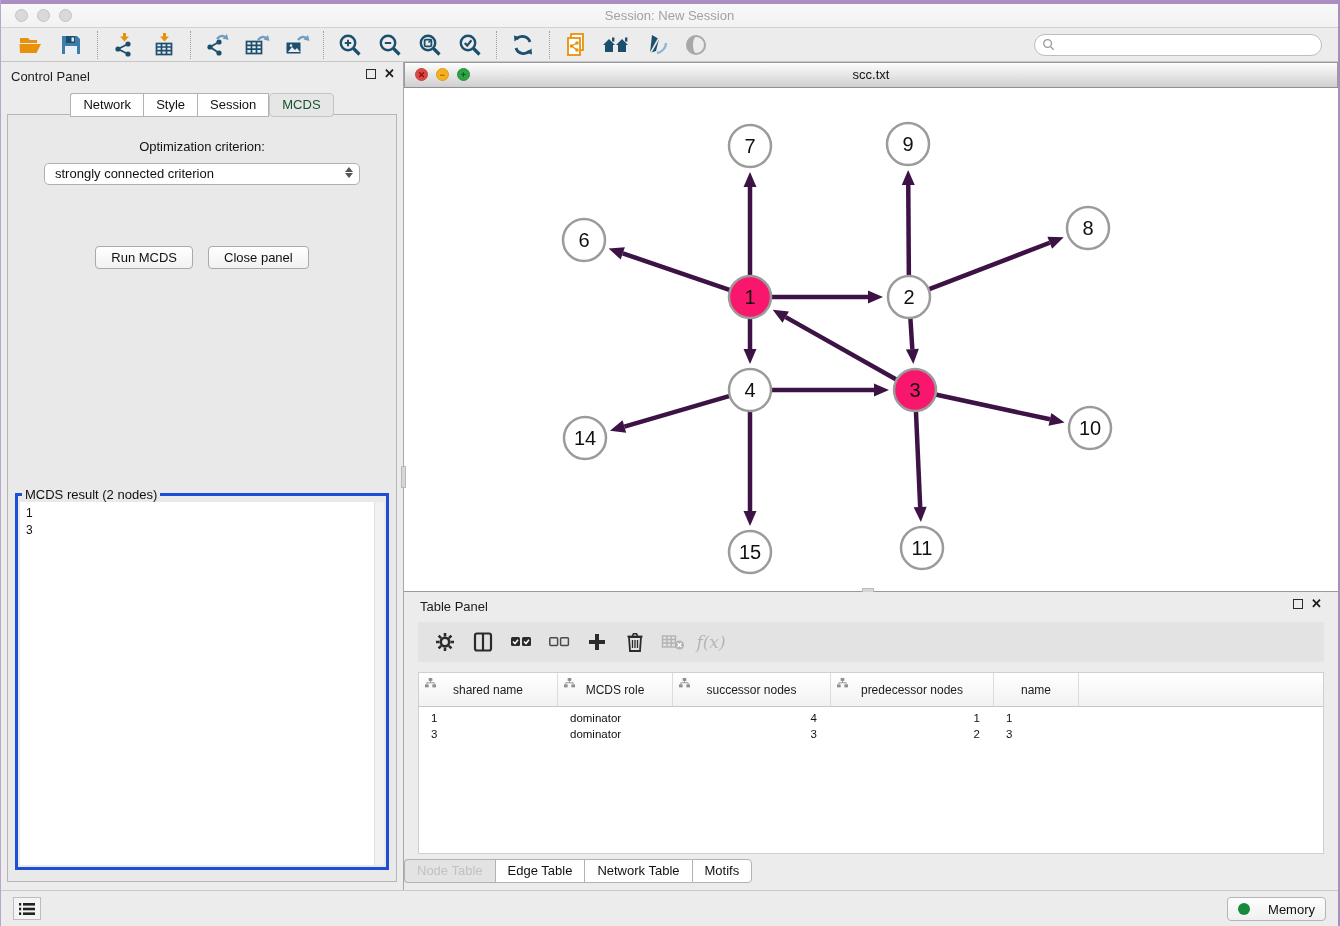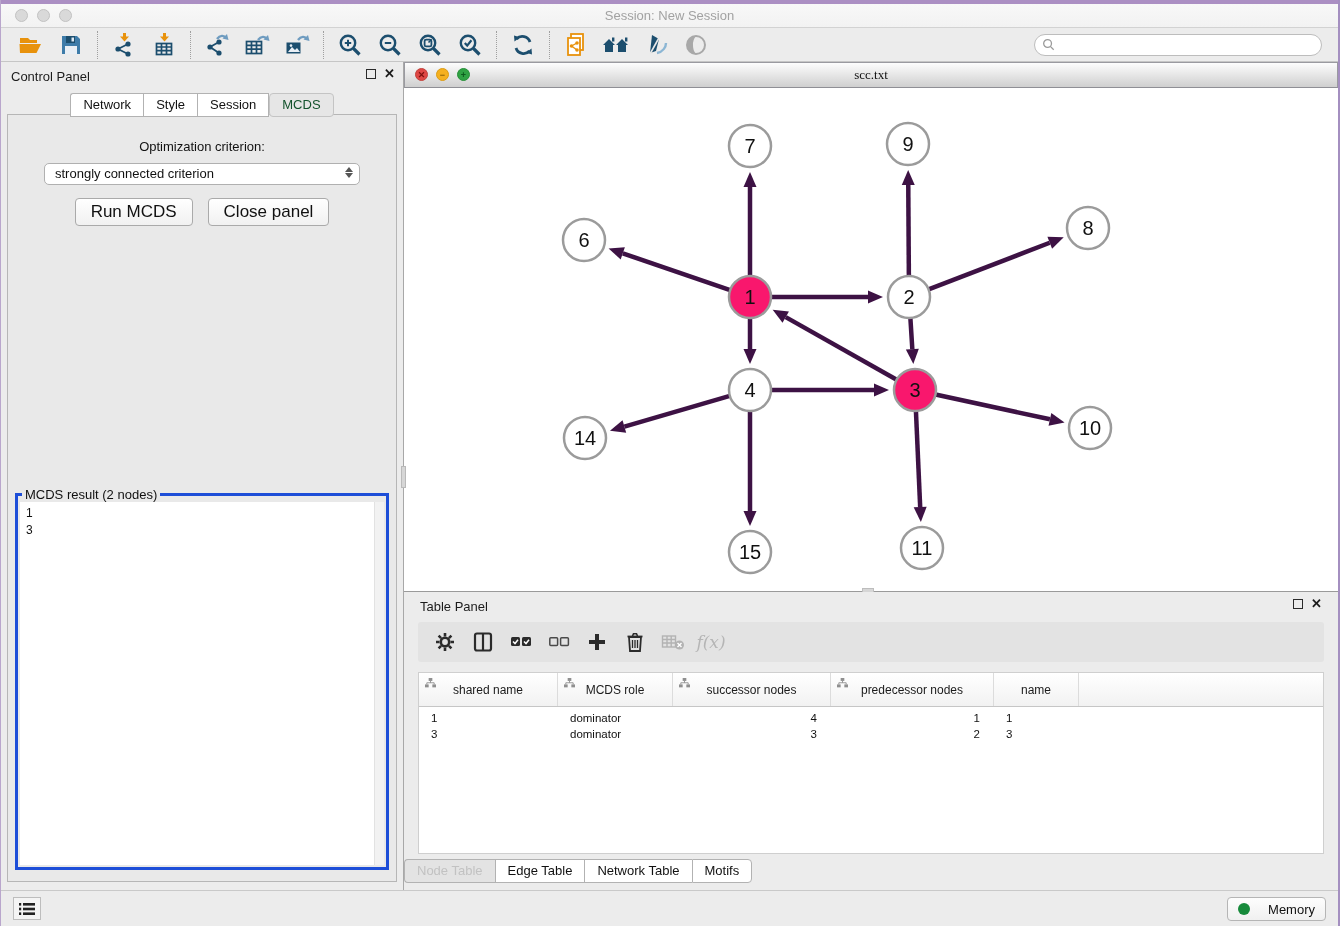--- a/index.html
+++ b/index.html
@@ -37,36 +37,36 @@
   .cp-tab.last { border-right:1px solid #b2b2b2; }
   .cp-tab.active { background:#e6e6e6; color:#14532d; border:1px solid #c4c4c4; border-radius:4px; }
   .cp-content { position:absolute; top:52px; left:6px; right:6px; bottom:8px; border:1px solid #b6b6b6; background:#e9e9e9; }
   .opt-label { margin-top:24px; text-align:center; font-size:13px; color:#111; }
   .opt-select { position:relative; margin:9px 36px 0; height:22px; background:#fff; border:1px solid #b0b0b0; border-radius:5px; font-size:13px; line-height:20px; padding-left:10px; color:#111; }
   .opt-stepper { position:absolute; right:6px; top:3px; display:flex; flex-direction:column; gap:1px; }
   .opt-stepper i { width:0; height:0; border-left:4px solid transparent; border-right:4px solid transparent; }
   .opt-stepper i.up { border-bottom:5px solid #555; }
   .opt-stepper i.dn { border-top:5px solid #555; }
   .cp-buttons { display:flex; justify-content:center; gap:15px; margin-top:13px; }
-  .btn { font-size:17px; color:#111; background:linear-gradient(#ffffff,#f1f1f1); border:1px solid #aaa; border-radius:4px; padding:3px 15px; }
+  .btn { font-size:13px; color:#111; background:linear-gradient(#ffffff,#f1f1f1); border:1px solid #aaa; border-radius:4px; padding:3px 15px;margin-top:48px; }
   .result-fieldset { position:absolute; left:7px; right:7px; top:372px; bottom:11px; border:3px solid #1d4ed8; background:#e9e9e9; }
   .result-fieldset legend { font-size:13px; color:#111; margin-left:4px; padding:0 3px; }
   .result-box { position:absolute; left:2px; right:2px; top:0; bottom:2px; background:#fff; }
   .result-text { padding:3px 6px; font-size:12px; color:#111; white-space:pre; line-height:17px; }
   .result-scroll { position:absolute; right:0; top:0; bottom:0; width:10px; background:#f2f2f2; border-left:1px solid #e2e2e2; }
 
   
   .right-col { flex:1; display:flex; flex-direction:column; min-width:0; }
   .net-frame { height:530px; display:flex; flex-direction:column; border-bottom:1px solid #9a9a9a; }
   .net-titlebar { position:relative; height:26px; background:linear-gradient(#fdfdfd,#cfcfcf); border:1px solid #9a9aa0; border-bottom:1px solid #8f8f95; }
   .tl { position:absolute; top:5px; width:13px; height:13px; border-radius:50%; font-size:9px; font-weight:bold; text-align:center; line-height:13px; }
   .tl-close { left:10px; background:#df4744; border:1px solid #c2423c; color:#7d100d; }
   .tl-min   { left:31px; background:#f5b01e; border:1px solid #dc9c13; color:#8a6207; }
   .tl-zoom  { left:52px; background:#2fa243; border:1px solid #279038; color:#0d5b1e; }
-  .net-title { text-align:center; line-height:24px; font-size:13px; color:#111;font-family:Liberation Serif, serif; }
+  .net-title { text-align:center; line-height:24px; font-size:13px; color:#111; }
   .net-canvas { position:relative; flex:1; background:#fff; }
   .net-canvas svg { position:absolute; left:0; top:0; }
   .v-split-handle { position:absolute; left:-3px; top:378px; width:5px; height:22px; background:#d6d6d6; border:1px solid #b9b9b9; }
   .h-split-handle { position:absolute; left:458px; bottom:-4px; width:12px; height:7px; background:#d6d6d6; border:1px solid #bdbdbd; }
 
   
   .table-panel { position:relative; flex:1; background:#ececec; }
   .tp-toolbar { position:absolute; left:14px; right:14px; top:30px; height:40px; background:#e3e3e3; border-radius:3px; display:flex; align-items:center; padding-left:10px; gap:4px; }
   .tp-btn { width:34px; height:30px; display:flex; align-items:center; justify-content:center; }
   .fx { font-family:"DejaVu Serif", serif; font-style:italic; font-size:17px; color:#b5b5b5; }

